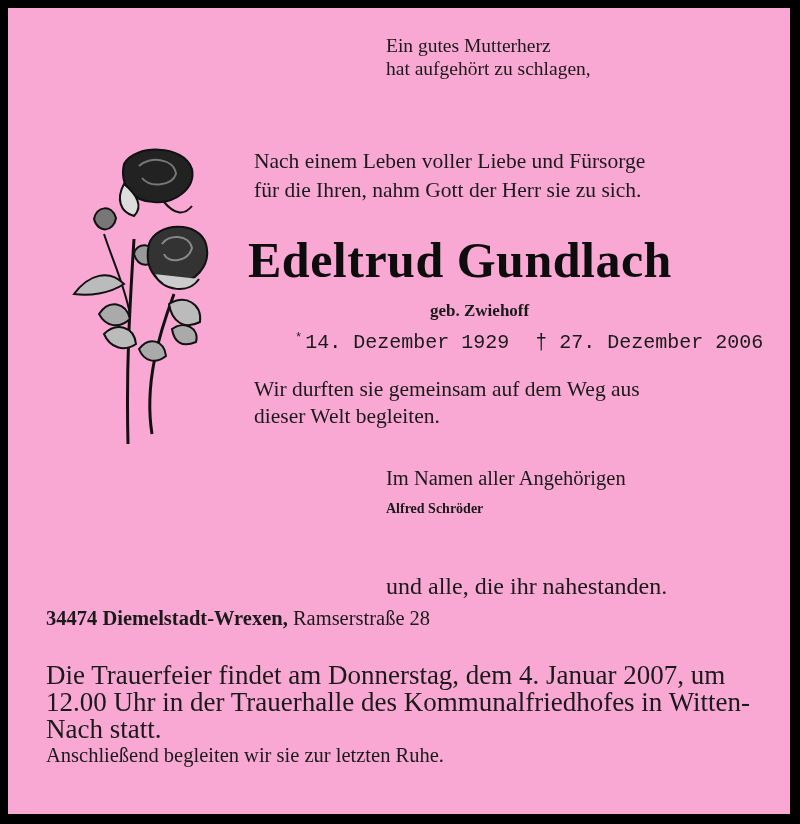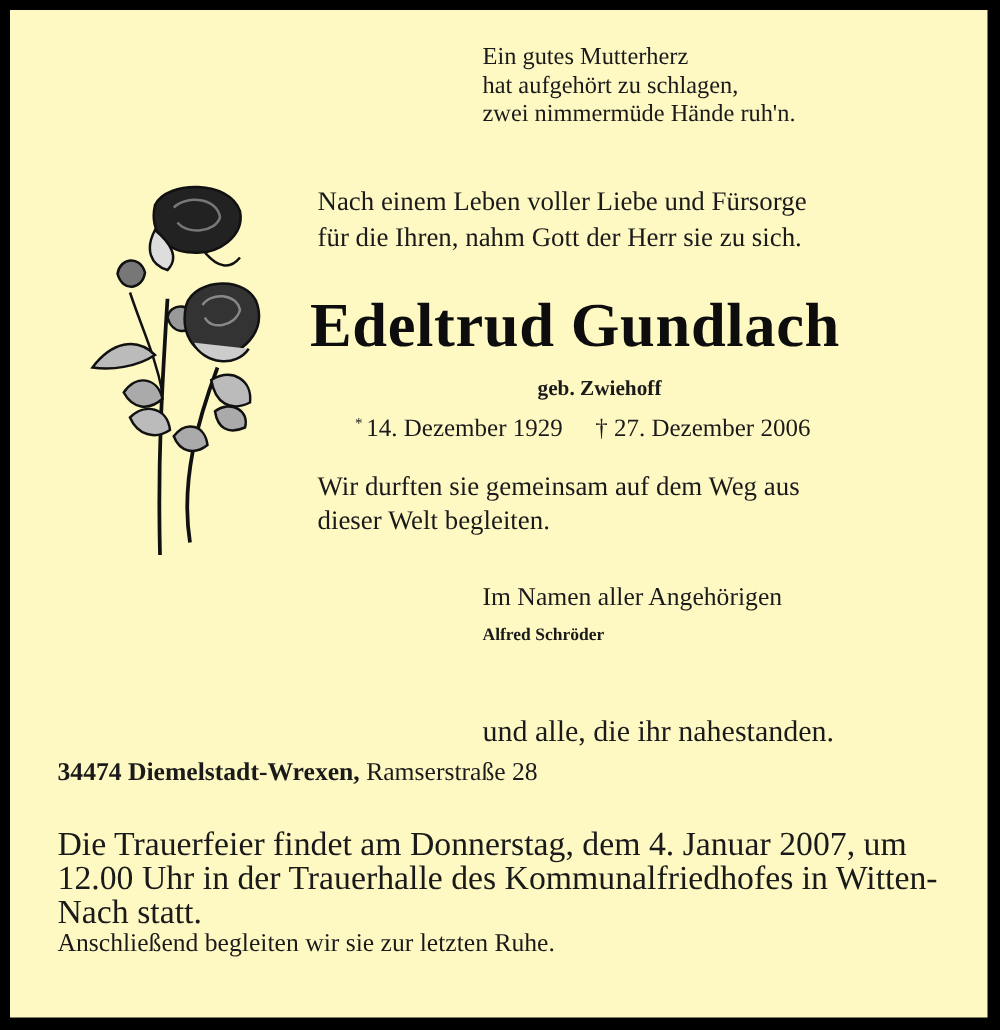--- a/index.html
+++ b/index.html
@@ -6,34 +6,34 @@
     body {
       width: 800px; height: 824px;
       background: #000;
       position: relative;
       overflow: hidden;
     }
     .page {
       position: absolute;
       left: 8px; top: 8px;
       width: 782px; height: 806px;
-      background: #fef9c3;
+      background: #f9a8d4;
       font-family: "Liberation Serif", "DejaVu Serif", serif;
       color: #1a1a1a;
     }
     .abs { position: absolute; white-space: nowrap; }
     .poem { left: 378px; top: 26px; font-size: 19.5px; line-height: 23px; }
     .intro { left: 246px; top: 139px; font-size: 21.5px; line-height: 29px; }
     .name {
       left: 240px; top: 222px;
       font-size: 50px; font-weight: bold; line-height: 60px;
       color: #0d0d0d; letter-spacing: 0.5px;
     }
     .maiden { left: 422px; top: 292px; font-size: 17px; font-weight: bold; line-height: 22px; }
-    .dates { left: 276px; top: 317px; font-size: 20px; line-height: 26px; }
+    .dates { left: 287px; top: 317px; font-size: 20px; line-height: 26px; font-family: Liberation Mono, monospace; }
     .dates .birth-sym { font-size: 12px; vertical-align: 7px; margin-right: 3px; }
     .dates .gap { display: inline-block; width: 26px; }
     .together { left: 246px; top: 368px; font-size: 21.5px; line-height: 27px; }
     .onbehalf { left: 378px; top: 457px; font-size: 20.5px; line-height: 26px; text-align: right; }
     .signer { left: 378px; top: 488px; font-size: 14px; font-weight: bold; line-height: 26px; }
     .others { left: 378px; top: 515px; font-size: 24px; line-height: 30px; margin-top: 48px; }
     .address { left: 38px; top: 597px; font-size: 20.5px; line-height: 26px; }
     .address b { font-weight: bold; }
     .funeral { left: 38px; top: 654px; font-size: 27px; line-height: 27px; }
     .closing { left: 38px; top: 734px; font-size: 20.5px; line-height: 27px; }
@@ -68,21 +68,20 @@
 
       <path d="M85 100 C 92 78, 135 76, 142 100 C 148 122, 130 140, 110 140 C 90 140, 80 122, 85 100 Z" fill="#333"></path>
       <path d="M98 100 C 104 90, 125 90, 128 104 C 124 118, 104 120, 100 110" stroke="#888"></path>
       <path d="M90 130 C 100 148, 125 150, 135 135" fill="#ccc"></path>
     </g>
   </svg>
 
   <div class="abs poem">
     <div>Ein gutes Mutterherz</div>
     <div>hat aufgehört zu schlagen,</div>
-    <div>zwei nimmermüde Hände ruh'n.</div>
   </div>
 
   <div class="abs intro">
     <div>Nach einem Leben voller Liebe und Fürsorge</div>
     <div>für die Ihren, nahm Gott der Herr sie zu sich.</div>
   </div>
 
   <div class="abs name">Edeltrud Gundlach</div>
 
   <div class="abs maiden">geb. Zwiehoff</div>

